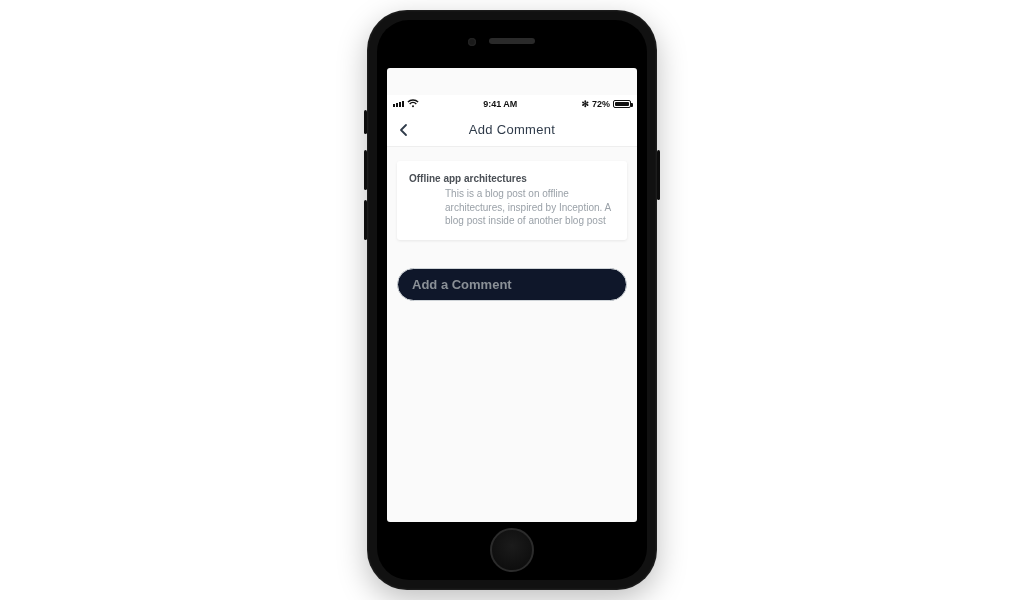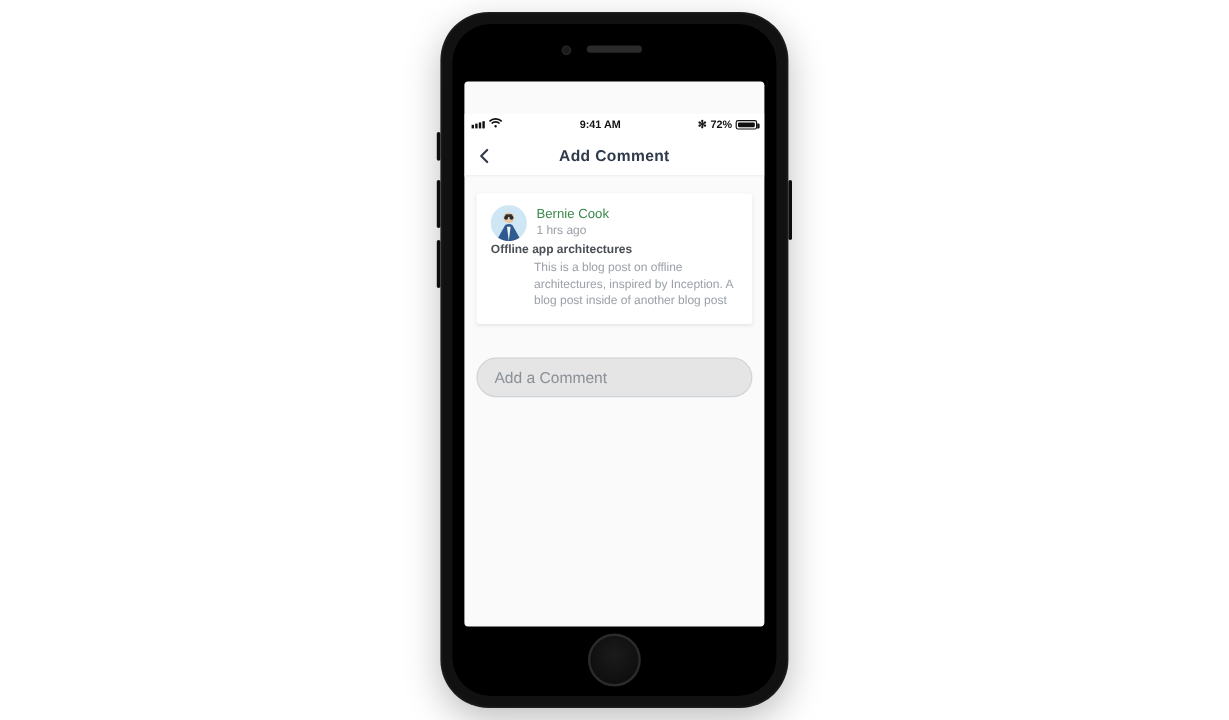--- a/index.html
+++ b/index.html
@@ -130,21 +130,21 @@
     align-items: center;
     padding: 0 4px;
     cursor: pointer;
   }
   .nav-title {
     flex: 1;
     text-align: center;
     font-size: 13px;
     letter-spacing: 0.3px;
     color: #2f3b4a;
-    font-weight: 700;
+    font-weight: 400;
   }
 
   .content {
     flex: 1;
     padding: 14px 10px;
     overflow: auto;
   }
   .card {
     background: #fff;
     border-radius: 3px;
@@ -165,22 +165,23 @@
   .post-body  { margin-top: 3px; font-size: 10px; line-height: 1.35; color: #9aa1a8; margin-left: 36px; }
 
   .comment-input-wrap { margin-top: 28px; }
   .comment-input {
     width: 100%;
     border: 1px solid #cfd4d8;
     border-radius: 999px;
     padding: 8px 14px;
     font-size: 13px;
     color: #7b8289;
-    background: #e5e5e5;
+    background: #0f172a;
     outline: none;
+    font-weight: bold;
   }
   .comment-input::placeholder { color: #8a9097; }
 </style>
 </head>
 <body>
 
 <div class="phone">
   <div class="side-btn left1"></div>
   <div class="side-btn left2"></div>
   <div class="side-btn left3"></div>
@@ -219,37 +220,20 @@
         <div class="back-btn">
           <svg width="14" height="14" viewBox="0 0 14 14">
             <path d="M9 2 L4 7 L9 12" stroke="#2f3b4a" stroke-width="1.8" fill="none" stroke-linecap="round" stroke-linejoin="round"></path>
           </svg>
         </div>
         <div class="nav-title">Add Comment</div>
       </div>
 
       <div class="content">
         <div class="card">
-          <div class="card-header">
-            <div class="avatar">
-              <svg viewBox="0 0 40 40">
-                <rect width="40" height="40" fill="#cfe6f5"></rect>
-                <circle cx="20" cy="14" r="6" fill="#e9c7a6"></circle>
-                <rect x="16" y="10" width="8" height="3" rx="1.4" fill="#333"></rect>
-                <circle cx="17" cy="14" r="2.2" fill="#2b2b2b"></circle>
-                <circle cx="23" cy="14" r="2.2" fill="#2b2b2b"></circle>
-                <path d="M6 40 L16 22 Q20 20 24 22 L34 40 Z" fill="#2e5a8f"></path>
-                <path d="M18 24 L20 40 L22 24 Z" fill="#f4f4f4"></path>
-              </svg>
-            </div>
-            <div class="author-line">
-              <span class="author-name">Bernie Cook</span>
-              <span class="timestamp">1 hrs ago</span>
-            </div>
-          </div>
           <div class="post-title">Offline app architectures</div>
           <div class="post-body">This is a blog post on offline architectures, inspired by Inception. A blog post inside of another blog post</div>
         </div>
 
         <div class="comment-input-wrap">
           <input class="comment-input" type="text" placeholder="Add a Comment" style="">
         </div>
       </div>
 
     </div>

